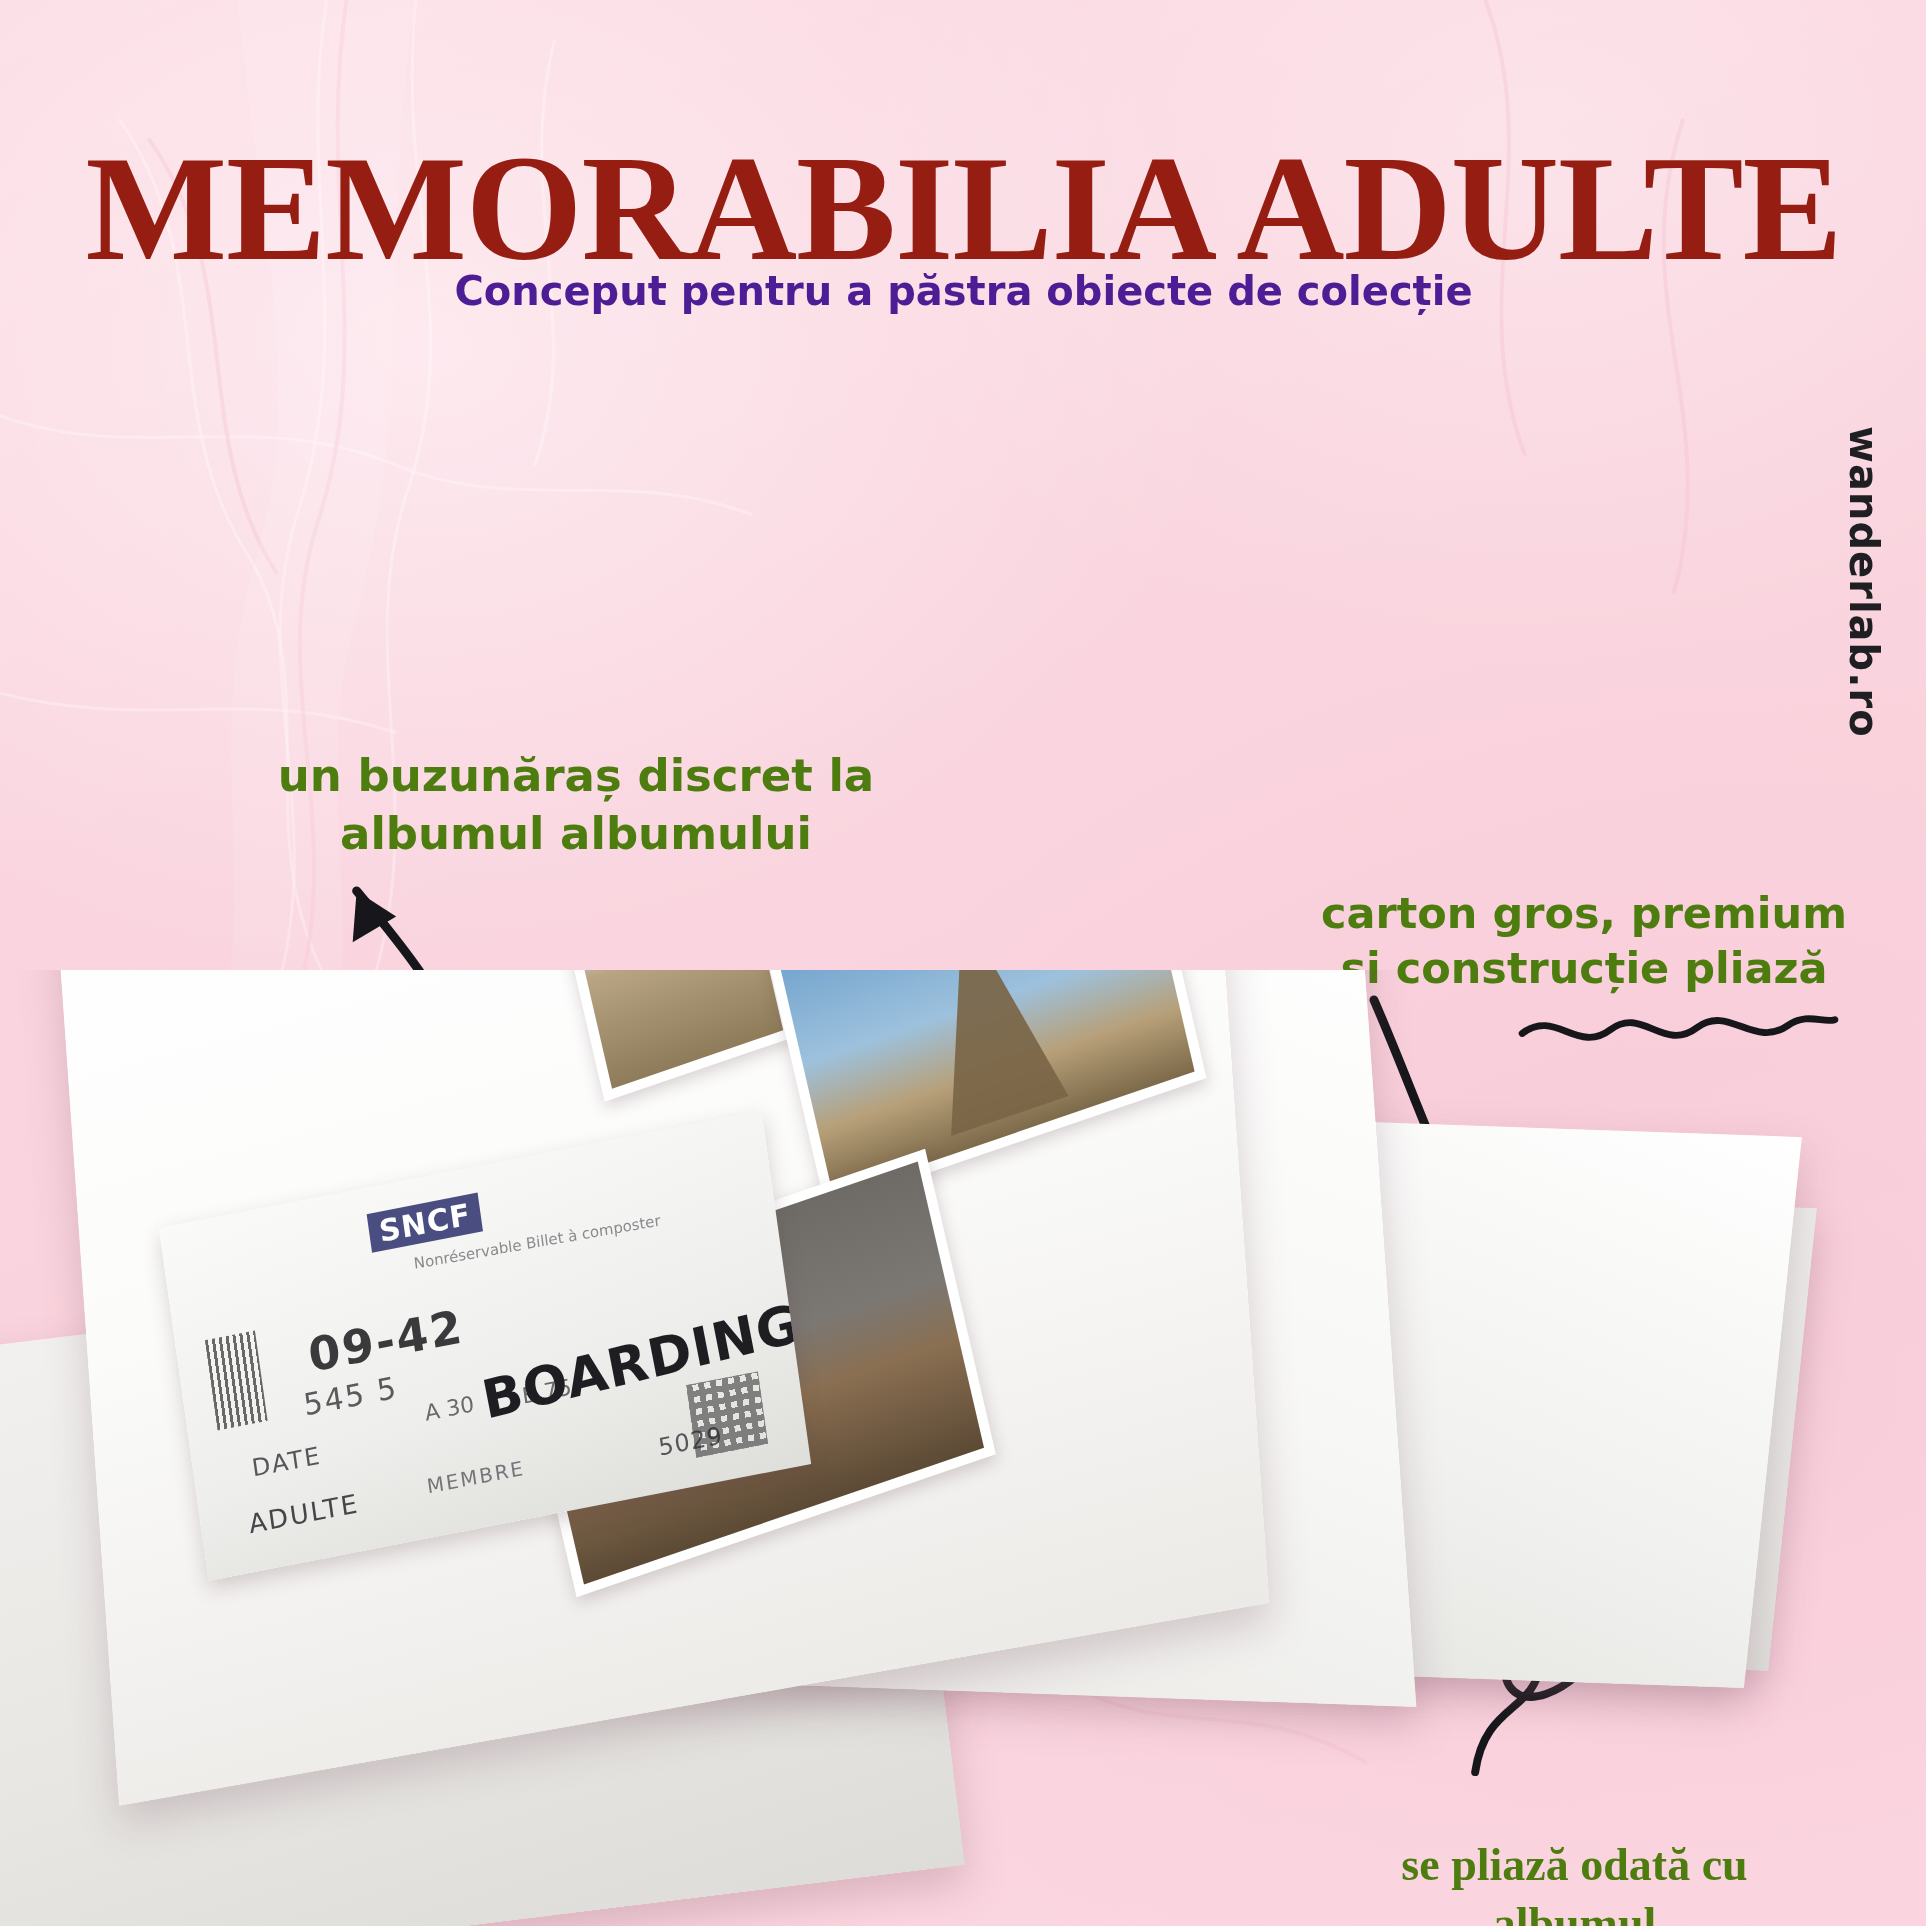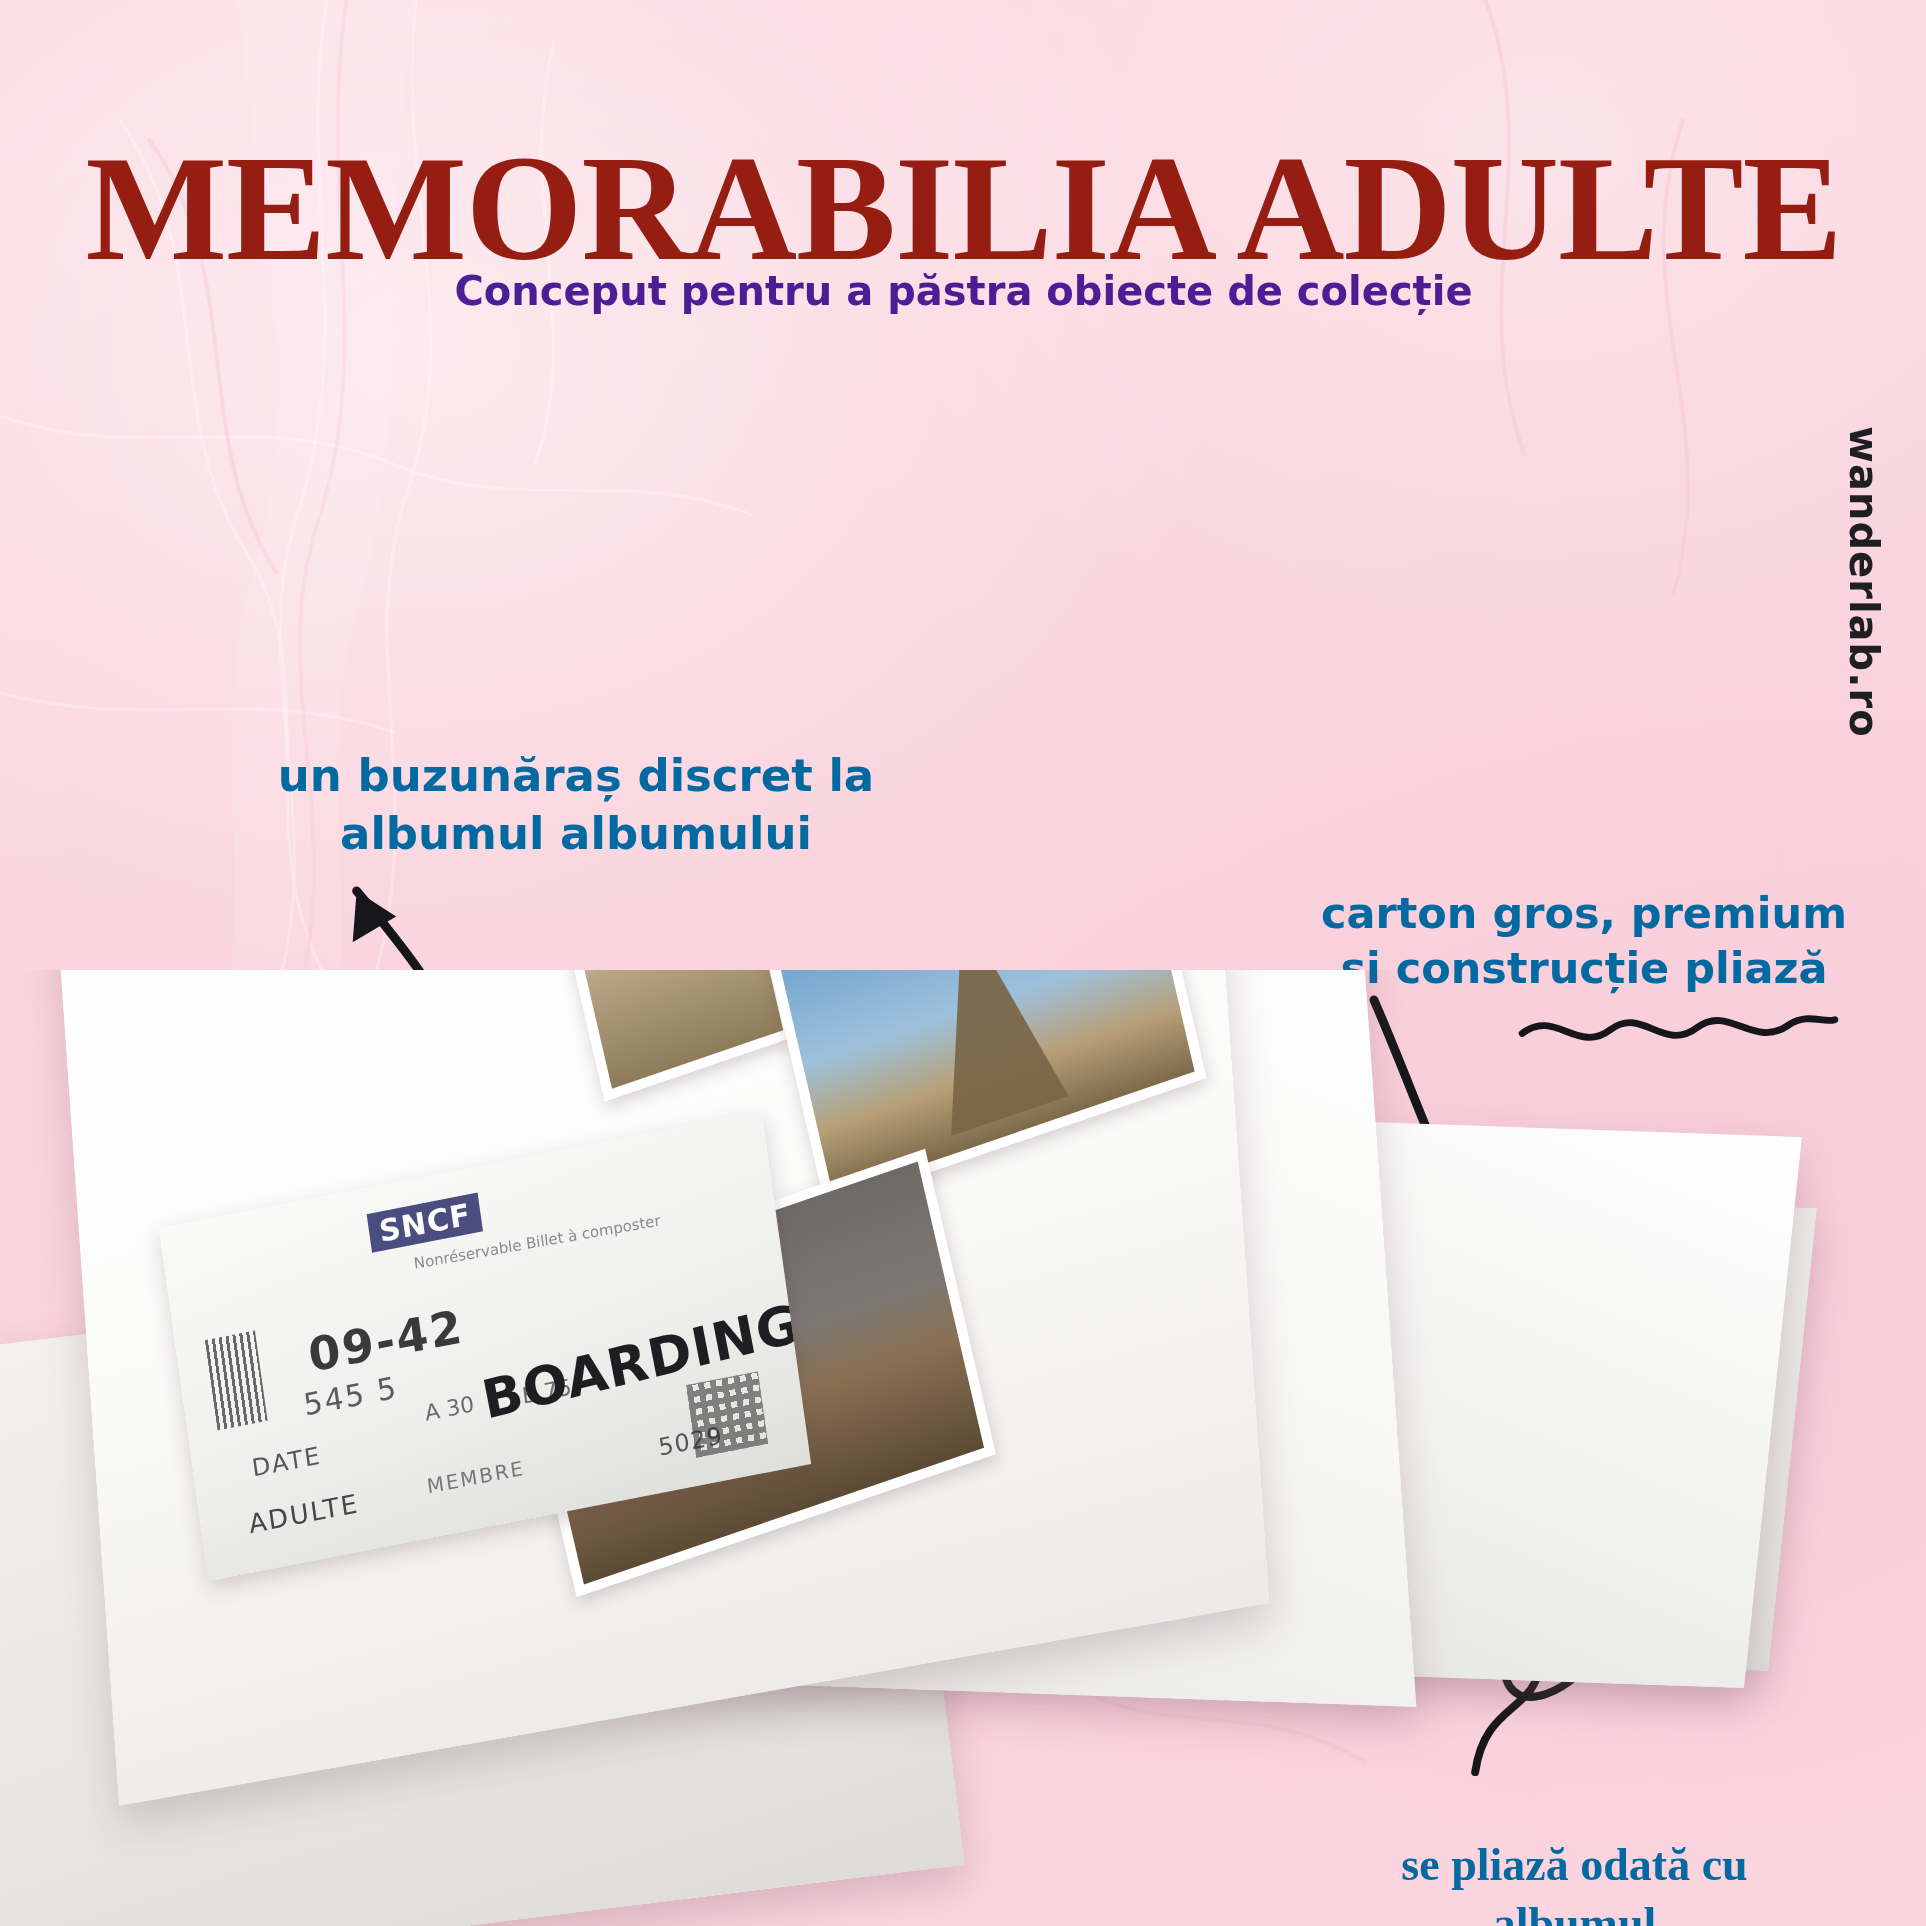--- a/index.html
+++ b/index.html
@@ -96,21 +96,21 @@
     font-size: 40px;
     letter-spacing: 1px;
     color: #1f1f23;
   }
 
   
   .anno {
     position: absolute;
     font-family: "DejaVu Sans", sans-serif;
     font-weight: 700;
-    color: #0369a1;
+    color: #4d7c0f;
     line-height: 1.28;
   }
   .anno-1 {
     top: 747px;
     left: 259px;
     width: 634px;
     text-align: center;
     font-size: 45px;
   }
   .anno-2 {

